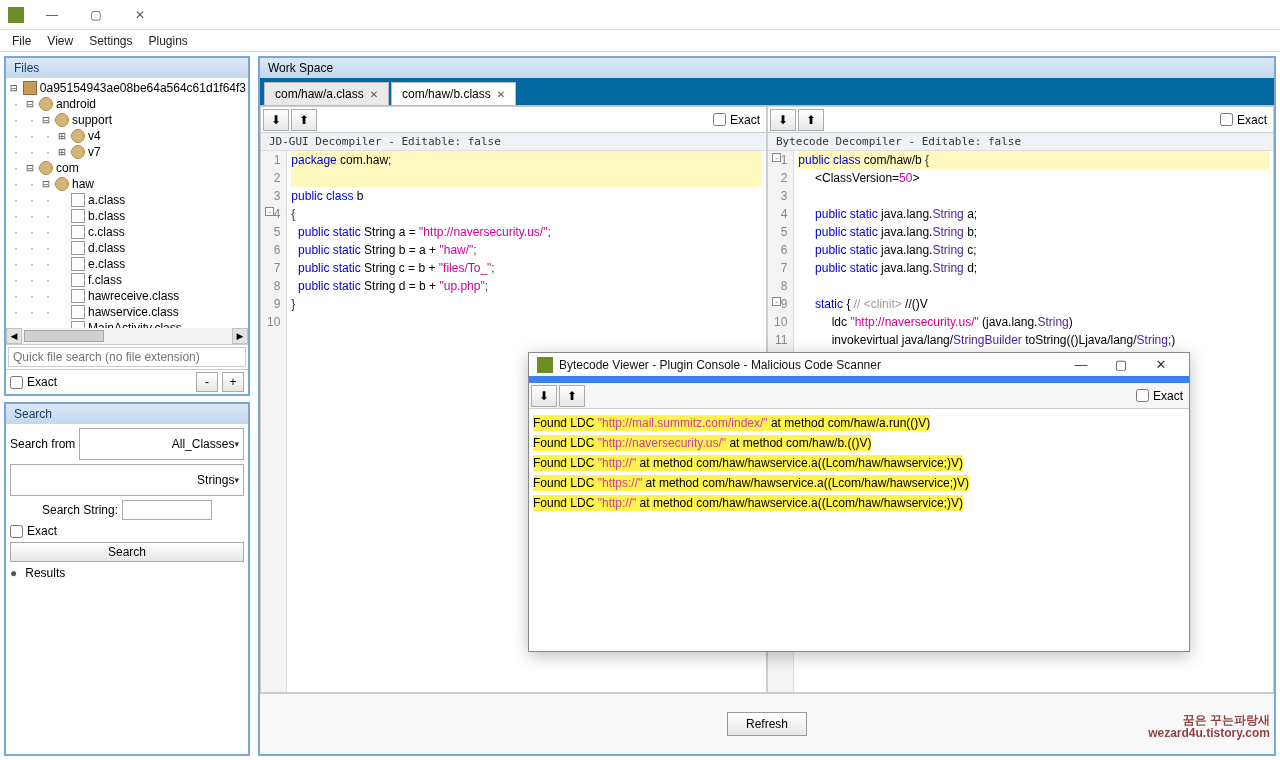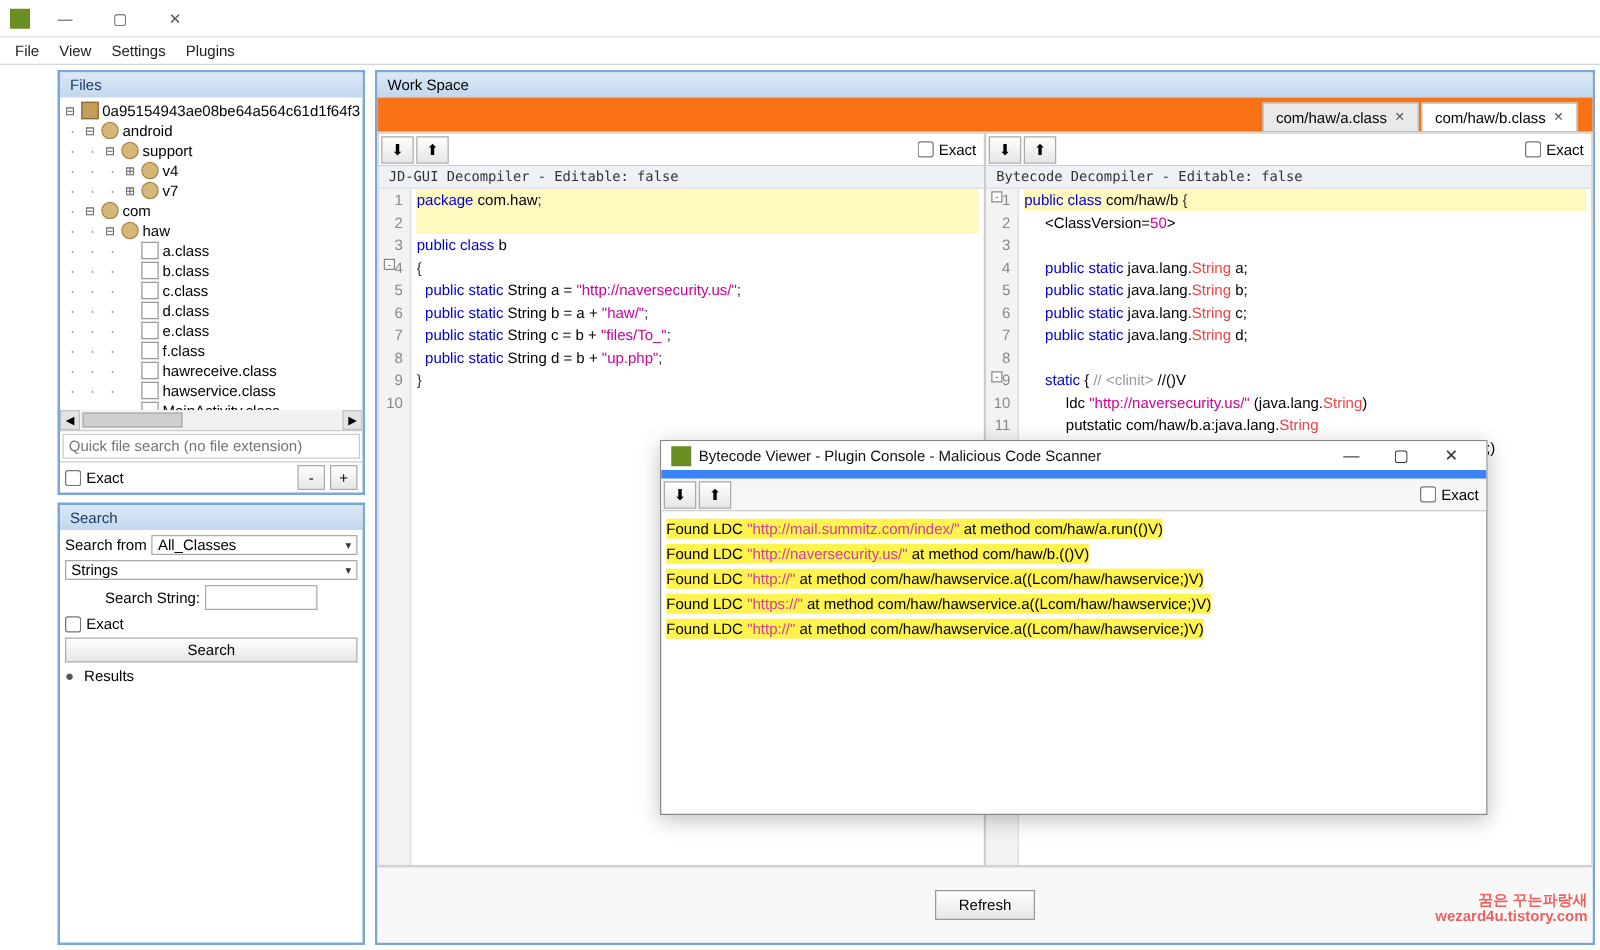--- a/index.html
+++ b/index.html
@@ -11,21 +11,21 @@
 .titlebar .title { flex: 1; color: #333; }
 .titlebar .winbtns { display: flex; }
 .titlebar .winbtn { width: 44px; height: 28px; display: flex; align-items: center; justify-content: center; color: #555; }
 
 
 .menubar { height: 22px; display: flex; align-items: center; padding: 0 4px; border-bottom: 1px solid #d4d4d4; }
 .menubar .menu-item { padding: 2px 8px; color: #222; cursor: pointer; }
 
 
 .main { display: flex; height: calc(760px - 52px); }
-.left-col { width: 254px; display: flex; flex-direction: column; padding: 4px; gap: 6px; margin-left: 42px; }
+.left-col { width: 254px; display: flex; flex-direction: column; padding: 4px; gap: 6px; }
 .right-col { flex: 1; display: flex; flex-direction: column; padding: 4px; }
 
 
 .panel { border: 2px solid #7ba7d7; background: #fff; display: flex; flex-direction: column; }
 .panel-header { background: linear-gradient(#dce8f6,#c2d7ee); padding: 3px 8px; font-size: 12px; color: #1a3b66; }
 .panel-body { flex: 1; overflow: hidden; display: flex; flex-direction: column; }
 
 
 .tree { flex: 1; overflow: auto; font-size: 12px; padding: 2px; }
 .tree .node { white-space: nowrap; padding: 1px 0; display: flex; align-items: center; }
@@ -42,69 +42,69 @@
 
 .quickrow { display: flex; align-items: center; padding: 2px; gap: 2px; border-top: 1px solid #ccc; }
 .quick-ph { flex: 1; color: #888; padding: 2px 4px; border: 1px solid #ccc; background: #fff; height: 20px; }
 .smbtn { width: 22px; height: 20px; border: 1px solid #aaa; background: linear-gradient(#fff,#e6e6e6); display: flex; align-items: center; justify-content: center; cursor: pointer; }
 
 .exactrow { display: flex; align-items: center; padding: 2px 4px; gap: 4px; border-top: 1px solid #ccc; }
 .exactrow input[type=checkbox] { width: 13px; height: 13px; }
 
 
 .formrow { display: flex; align-items: center; padding: 2px 4px; gap: 4px; }
-.sel { flex: 1; border: 1px solid #aaa; height: 16px; padding: 0 4px; background: #fff; display: flex; align-items: center; justify-content: space-between; }
+.sel { flex: 1; border: 1px solid #aaa; height: 32px; padding: 0 4px; background: #fff; display: flex; align-items: center; justify-content: flex-end; }
 .sel .caret { font-size: 9px; color: #333; }
 .inp { border: 1px solid #aaa; height: 20px; padding: 0 4px; background: #fff; }
 .btn-wide { border: 1px solid #aaa; background: linear-gradient(#fff,#e6e6e6); padding: 2px; text-align: center; cursor: pointer; margin: 2px 4px; }
 
 
 .ws-panel { border: 2px solid #7ba7d7; flex: 1; display: flex; flex-direction: column; }
 .ws-header { background: linear-gradient(#dce8f6,#c2d7ee); padding: 3px 8px; }
-.tabs { display: flex; background: #f97316; padding: 4px 12px 0 4px; border-bottom: 1px solid #bbb; gap: 2px; justify-content: flex-end; }
+.tabs { display: flex; background: #0369a1; padding: 4px 12px 0 4px; border-bottom: 1px solid #bbb; gap: 2px; }
 .tab { padding: 4px 10px; background: #e9e9e9; border: 1px solid #bbb; border-bottom: none; display: flex; align-items: center; gap: 6px; font-family: monospace; font-size: 12px; cursor: pointer; }
 .tab.active { background: #fff; }
 .tab .x { color: #555; font-size: 10px; }
 
 .editors { flex: 1; display: flex; background: #f9f9f9; }
 .editor-pane { flex: 1; display: flex; flex-direction: column; border: 1px solid #ccc; margin: 0; background: #fff; min-width: 0; }
 .edtoolbar { display: flex; align-items: center; padding: 2px; border-bottom: 1px solid #ccc; gap: 2px; height: 26px; }
 .icbtn { width: 26px; height: 22px; border: 1px solid #aaa; background: linear-gradient(#fff,#e6e6e6); display: flex; align-items: center; justify-content: center; font-size: 11px; cursor: pointer; }
 .edspacer { flex: 1; }
 .edchk { display: flex; align-items: center; gap: 4px; padding: 0 4px; }
 .edtitle { background: #eef2f7; padding: 2px 8px; font-size: 11px; color: #333; border-bottom: 1px solid #ddd; font-family: monospace; }
 .code { flex: 1; display: flex; overflow: auto; font-family: Consolas, monospace; font-size: 12px; }
 .gutter { background: #f3f3f3; color: #888; text-align: right; padding: 0 6px; border-right: 1px solid #ddd; user-select: none; }
 .gutter .ln { height: 18px; line-height: 18px; position: relative; }
 .gutter .fold { position: absolute; left: -2px; top: 2px; width: 9px; height: 9px; border: 1px solid #888; background: #fff; font-size: 8px; line-height: 7px; text-align: center; color: #555; }
 .src { flex: 1; padding: 0 4px; }
 .src .cl { height: 18px; line-height: 18px; white-space: pre; }
 .hl-line { background: #fff9c0; display: block; }
 .kw { color: #0000cc; font-weight: normal; }
 .str { color: #cc0099; }
-.type { color: #ef4444; }
+.type { color: #4c1d95; }
 .punct { color: #333; }
 .cmt { color: #999; }
 
 .refresh-row { display: flex; justify-content: center; padding: 18px; border-top: 1px solid #ccc; background: #f8f8f8; }
 .btn-refresh { padding: 4px 18px; border: 1px solid #999; background: linear-gradient(#fff,#e6e6e6); cursor: pointer; }
 
 
 .dialog { position: absolute; background: #fff; border: 1px solid #888; box-shadow: 0 4px 16px rgba(0,0,0,0.25); display: flex; flex-direction: column; }
 .dlg-title { height: 30px; display: flex; align-items: center; padding: 0 8px; background: #fff; border-bottom: 7px solid #3b82f6; }
 .dlg-title .t { flex: 1; color: #111; }
 .dlg-title .wb { width: 40px; text-align: center; color: #333; cursor: pointer; font-size: 13px; }
 .dlg-body { flex: 1; display: flex; flex-direction: column; }
 .dlg-tools { display: flex; align-items: center; padding: 2px; border-bottom: 1px solid #ccc; gap: 2px; height: 26px; background: #f6f6f6; }
 .console { flex: 1; padding: 4px; font-family: Consolas, monospace; font-size: 13px; overflow: auto; }
 .console .hl { background: #fff34d; display: inline; padding: 1px 0; }
 .console .cstr { color: #d23c9e; }
 .console-line { line-height: 20px; white-space: pre; }
 
-.watermark { position: absolute; right: 10px; bottom: 20px; font-family: "Comic Sans MS", cursive; font-size: 24px; color: #ef4444; text-shadow: 1px 1px 0 #fff, -1px -1px 0 #fff; pointer-events: none; opacity: 0.85; text-align: right; line-height: 1.1; font-weight: bold; }
+.watermark { position: absolute; right: 10px; bottom: 20px; font-family: "Comic Sans MS", cursive; font-size: 24px; color: #7f1d1d; text-shadow: 1px 1px 0 #fff, -1px -1px 0 #fff; pointer-events: none; opacity: 0.85; text-align: right; line-height: 1.1; font-weight: bold; }
 </style>
 </head>
 <body>
 
 <div class="titlebar">
   <span class="icon"></span>
   <div class="winbtns">
     <div class="winbtn">—</div>
     <div class="winbtn">▢</div>
     <div class="winbtn">✕</div>
@@ -391,21 +391,20 @@
                 <div class="cl hl-line"><span class="kw">public class</span><span class=""> com/haw/b </span><span class="punct">{</span></div>
                 <div class="cl"><span class="">     &lt;ClassVersion=</span><span class="str">50</span><span class="">&gt;</span></div>
                 <div class="cl"></div>
                 <div class="cl"><span class="">     </span><span class="kw">public static</span><span class=""> java.lang.</span><span class="type">String</span><span class=""> a;</span></div>
                 <div class="cl"><span class="">     </span><span class="kw">public static</span><span class=""> java.lang.</span><span class="type">String</span><span class=""> b;</span></div>
                 <div class="cl"><span class="">     </span><span class="kw">public static</span><span class=""> java.lang.</span><span class="type">String</span><span class=""> c;</span></div>
                 <div class="cl"><span class="">     </span><span class="kw">public static</span><span class=""> java.lang.</span><span class="type">String</span><span class=""> d;</span></div>
                 <div class="cl"></div>
                 <div class="cl"><span class="">     </span><span class="kw">static</span><span class=""> { </span><span class="cmt">// &lt;clinit&gt;</span><span class=""> //()V</span></div>
                 <div class="cl"><span class="">          ldc </span><span class="str">"http://naversecurity.us/"</span><span class=""> (java.lang.</span><span class="type">String</span><span class="">)</span></div>
-                <div class="cl"><span class="">          putstatic com/haw/b.a:java.lang.</span><span class="type">String</span></div>
                 <div class="cl"><span class="">          invokevirtual java/lang/</span><span class="type">StringBuilder</span><span class=""> toString(()Ljava/lang/</span><span class="type">String</span><span class="">;)</span></div>
                 <div class="cl"><span class="">          putstatic com/haw/b.c:java.lang.</span><span class="type">String</span></div>
               </div>
           </div>
         </div>
       </div>
       <div class="refresh-row">
         <div class="btn-refresh">Refresh</div>
       </div>
     </div>

